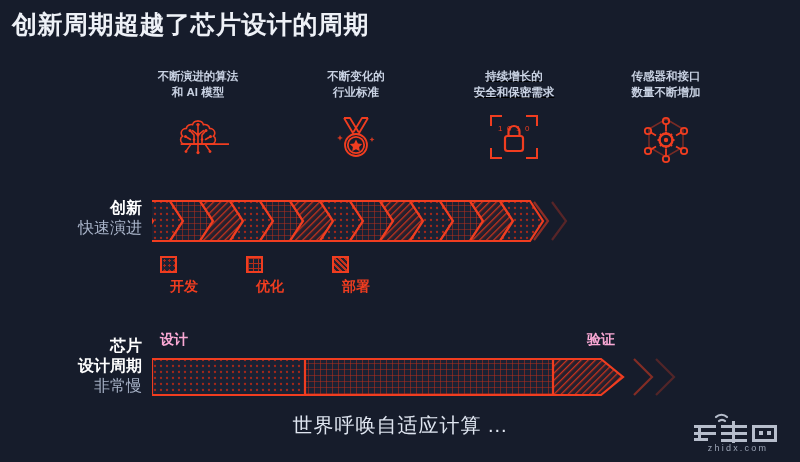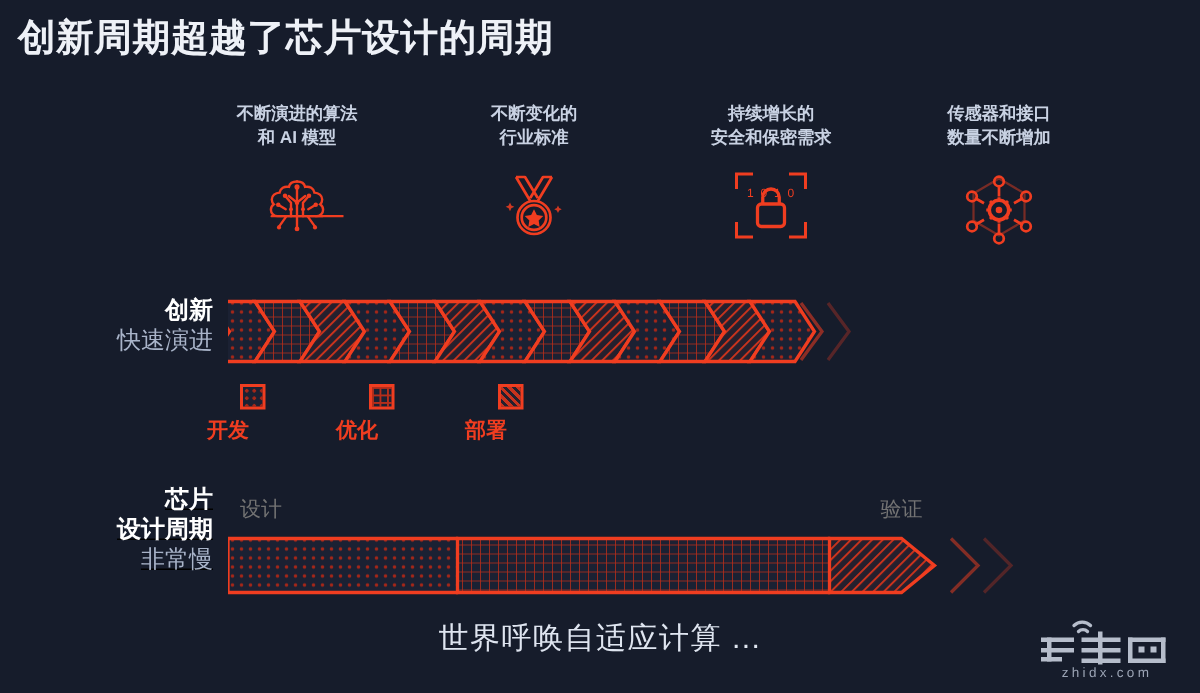--- a/index.html
+++ b/index.html
@@ -24,47 +24,47 @@
   .driver{position:absolute;top:0;width:160px;text-align:center;}
   .driver .cap{
     font-size:11.5px;line-height:16px;color:#c9d2e3;font-weight:bold;
     white-space:nowrap;
   }
   .driver .ico{margin-top:12px;height:52px;display:flex;align-items:flex-start;justify-content:center;}
   .driver .ico svg{display:block;}
 
   .d0{left:-32px;}
   .d1{left:126px;}
-  .d2{left:284px;}
+  .d2{left:284px;text-decoration:underline;}
   .d3{left:436px;}
 
   
   .rowlabel{position:absolute;text-align:right;}
   .rowlabel .l1{font-size:16px;font-weight:bold;color:#ffffff;line-height:20px;margin-left:44px;}
   .rowlabel .l2{font-size:16px;color:#a9b4c9;line-height:20px;}
   .rowlabel.innov{left:0;width:142px;top:198px;}
-  .rowlabel.chip{left:0;width:142px;top:324px;text-decoration:underline;}
+  .rowlabel.chip{left:0;width:142px;top:336px;}
 
   
   .band{position:absolute;left:152px;top:199px;width:580px;height:44px;}
   .band svg{display:block;}
 
   
   .legend{position:absolute;left:152px;top:256px;height:40px;width:400px;}
-  .legend .item{position:absolute;top:0;text-align:left;width:60px;}
+  .legend .item{position:absolute;top:0;text-align:right;width:60px;}
   .legend .sw{width:17px;height:17px;margin:0 auto;border:2px solid #f03d20;box-sizing:border-box;}
   .legend .lb{margin-top:5px;font-size:14px;font-weight:bold;color:#f03d20;line-height:16px;}
   .lg0{left:-14px;}
   .lg1{left:72px;}
   .lg2{left:158px;}
 
   
   .chipbar{position:absolute;left:152px;top:357px;width:600px;height:40px;}
   .chipbar svg{display:block;}
-  .phase{position:absolute;font-size:14px;color:#737373;top:331px;}
+  .phase{position:absolute;font-size:14px;color:#f9a8d4;top:331px;font-weight:bold;}
   .phase.design{left:160px;}
   .phase.verify{left:563px;margin-left:24px;}
 
   
   .caption{
     position:absolute;left:0;right:0;top:412px;text-align:center;
     font-size:20px;color:#dfe5f0;letter-spacing:1px;
   }
 
   

